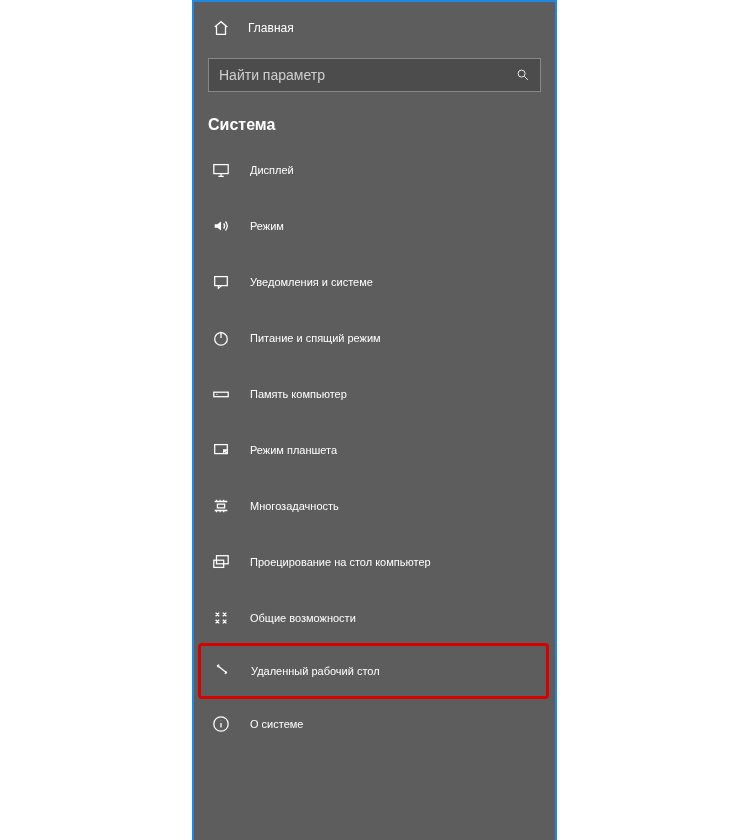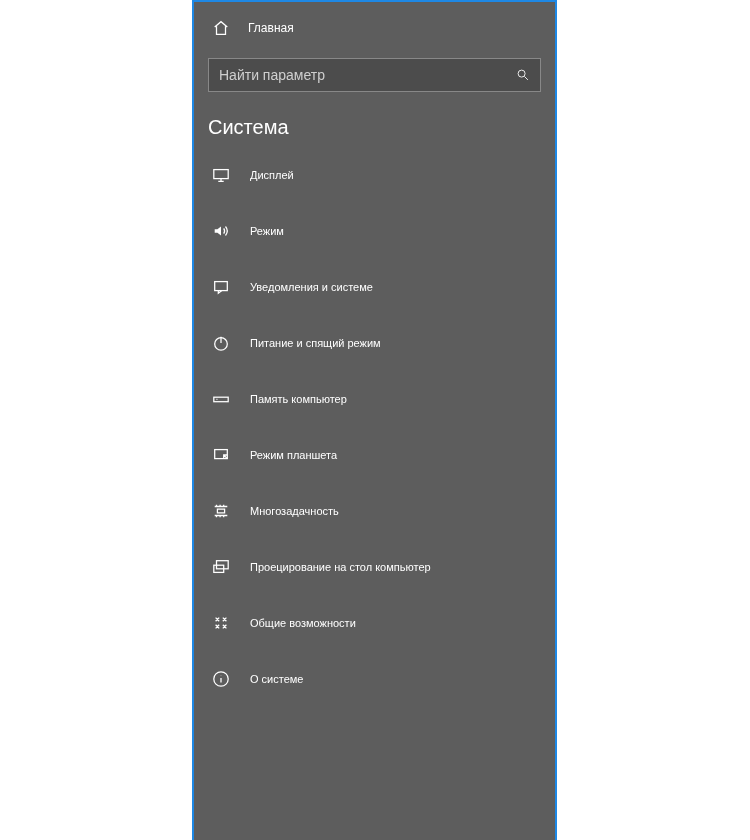--- a/index.html
+++ b/index.html
@@ -49,22 +49,22 @@
       border: none;
       outline: none;
       color: #e5e5e5;
       font-size: 14px;
       font-family: inherit;
     }
     .search-wrap input::placeholder { color: #cfcfcf; }
     .search-wrap .sicon { width: 14px; height: 14px; opacity: 0.9; }
     .section-title {
       padding: 22px 14px 8px 14px;
-      font-weight: 400;
-      font-size: 20px;
+      font-weight: 700;
+      font-size: 16px;
     }
     .nav-item {
       display: flex;
       align-items: center;
       height: 56px;
       padding-left: 18px;
       gap: 20px;
       cursor: pointer;
     }
     .nav-item .icon {
@@ -183,20 +183,28 @@
         <span class="label">Проецирование на стол компьютер</span>
       </div>
       <div class="nav-item">
         <span class="icon">
           <svg viewBox="0 0 20 20" width="18" height="18">
             <path d="M4 4 L8 8 M4 8 L8 4 M12 4 L16 8 M12 8 L16 4 M4 12 L8 16 M4 16 L8 12 M12 12 L16 16 M12 16 L16 12"></path>
           </svg>
         </span>
         <span class="label">Общие возможности</span>
       </div>
+      <div class="nav-item highlight">
+        <span class="icon">
+          <svg viewBox="0 0 20 20" width="18" height="18">
+            <path d="M5 4 L15 12 M7 3 L5 4 L6 6 M13 13 L15 12 L14 10"></path>
+          </svg>
+        </span>
+        <span class="label">Удаленный рабочий стол</span>
+      </div>
       <div class="nav-item">
         <span class="icon">
           <svg viewBox="0 0 20 20" width="18" height="18">
             <circle cx="10" cy="10" r="8"></circle>
             <path d="M10 6 V6.5 M10 9 V14"></path>
           </svg>
         </span>
         <span class="label">О системе</span>
       </div>
     </div>

